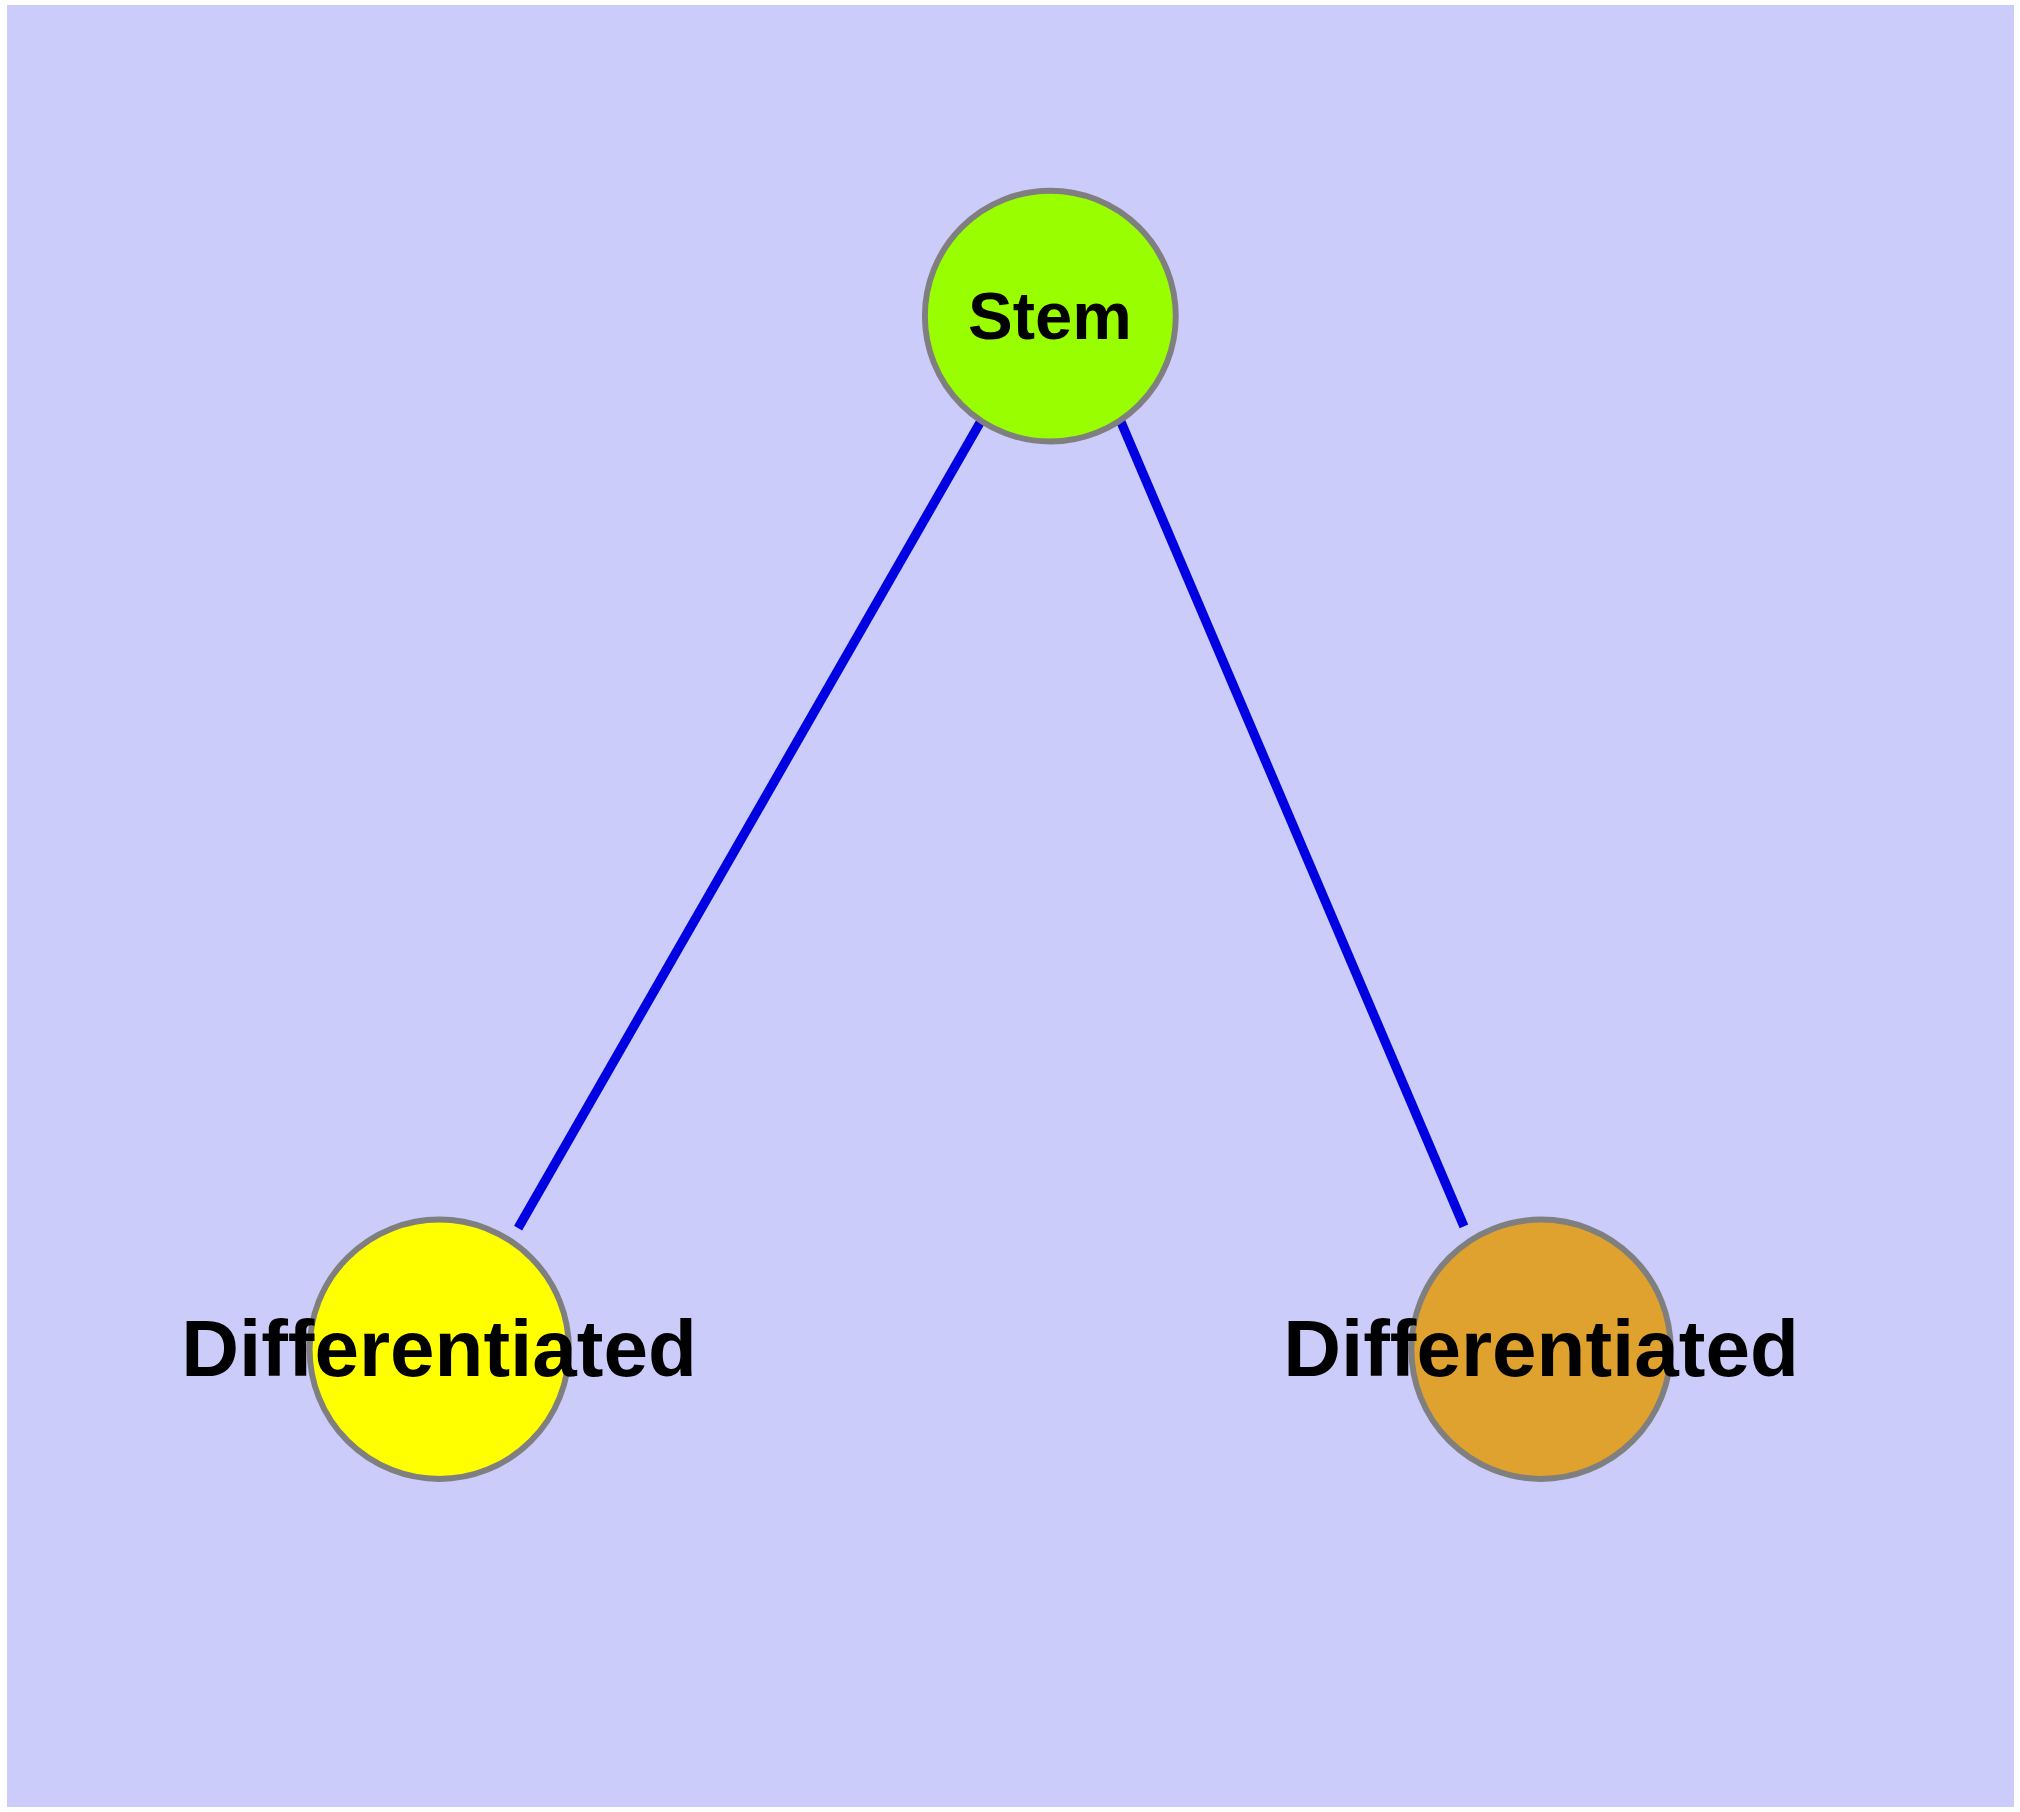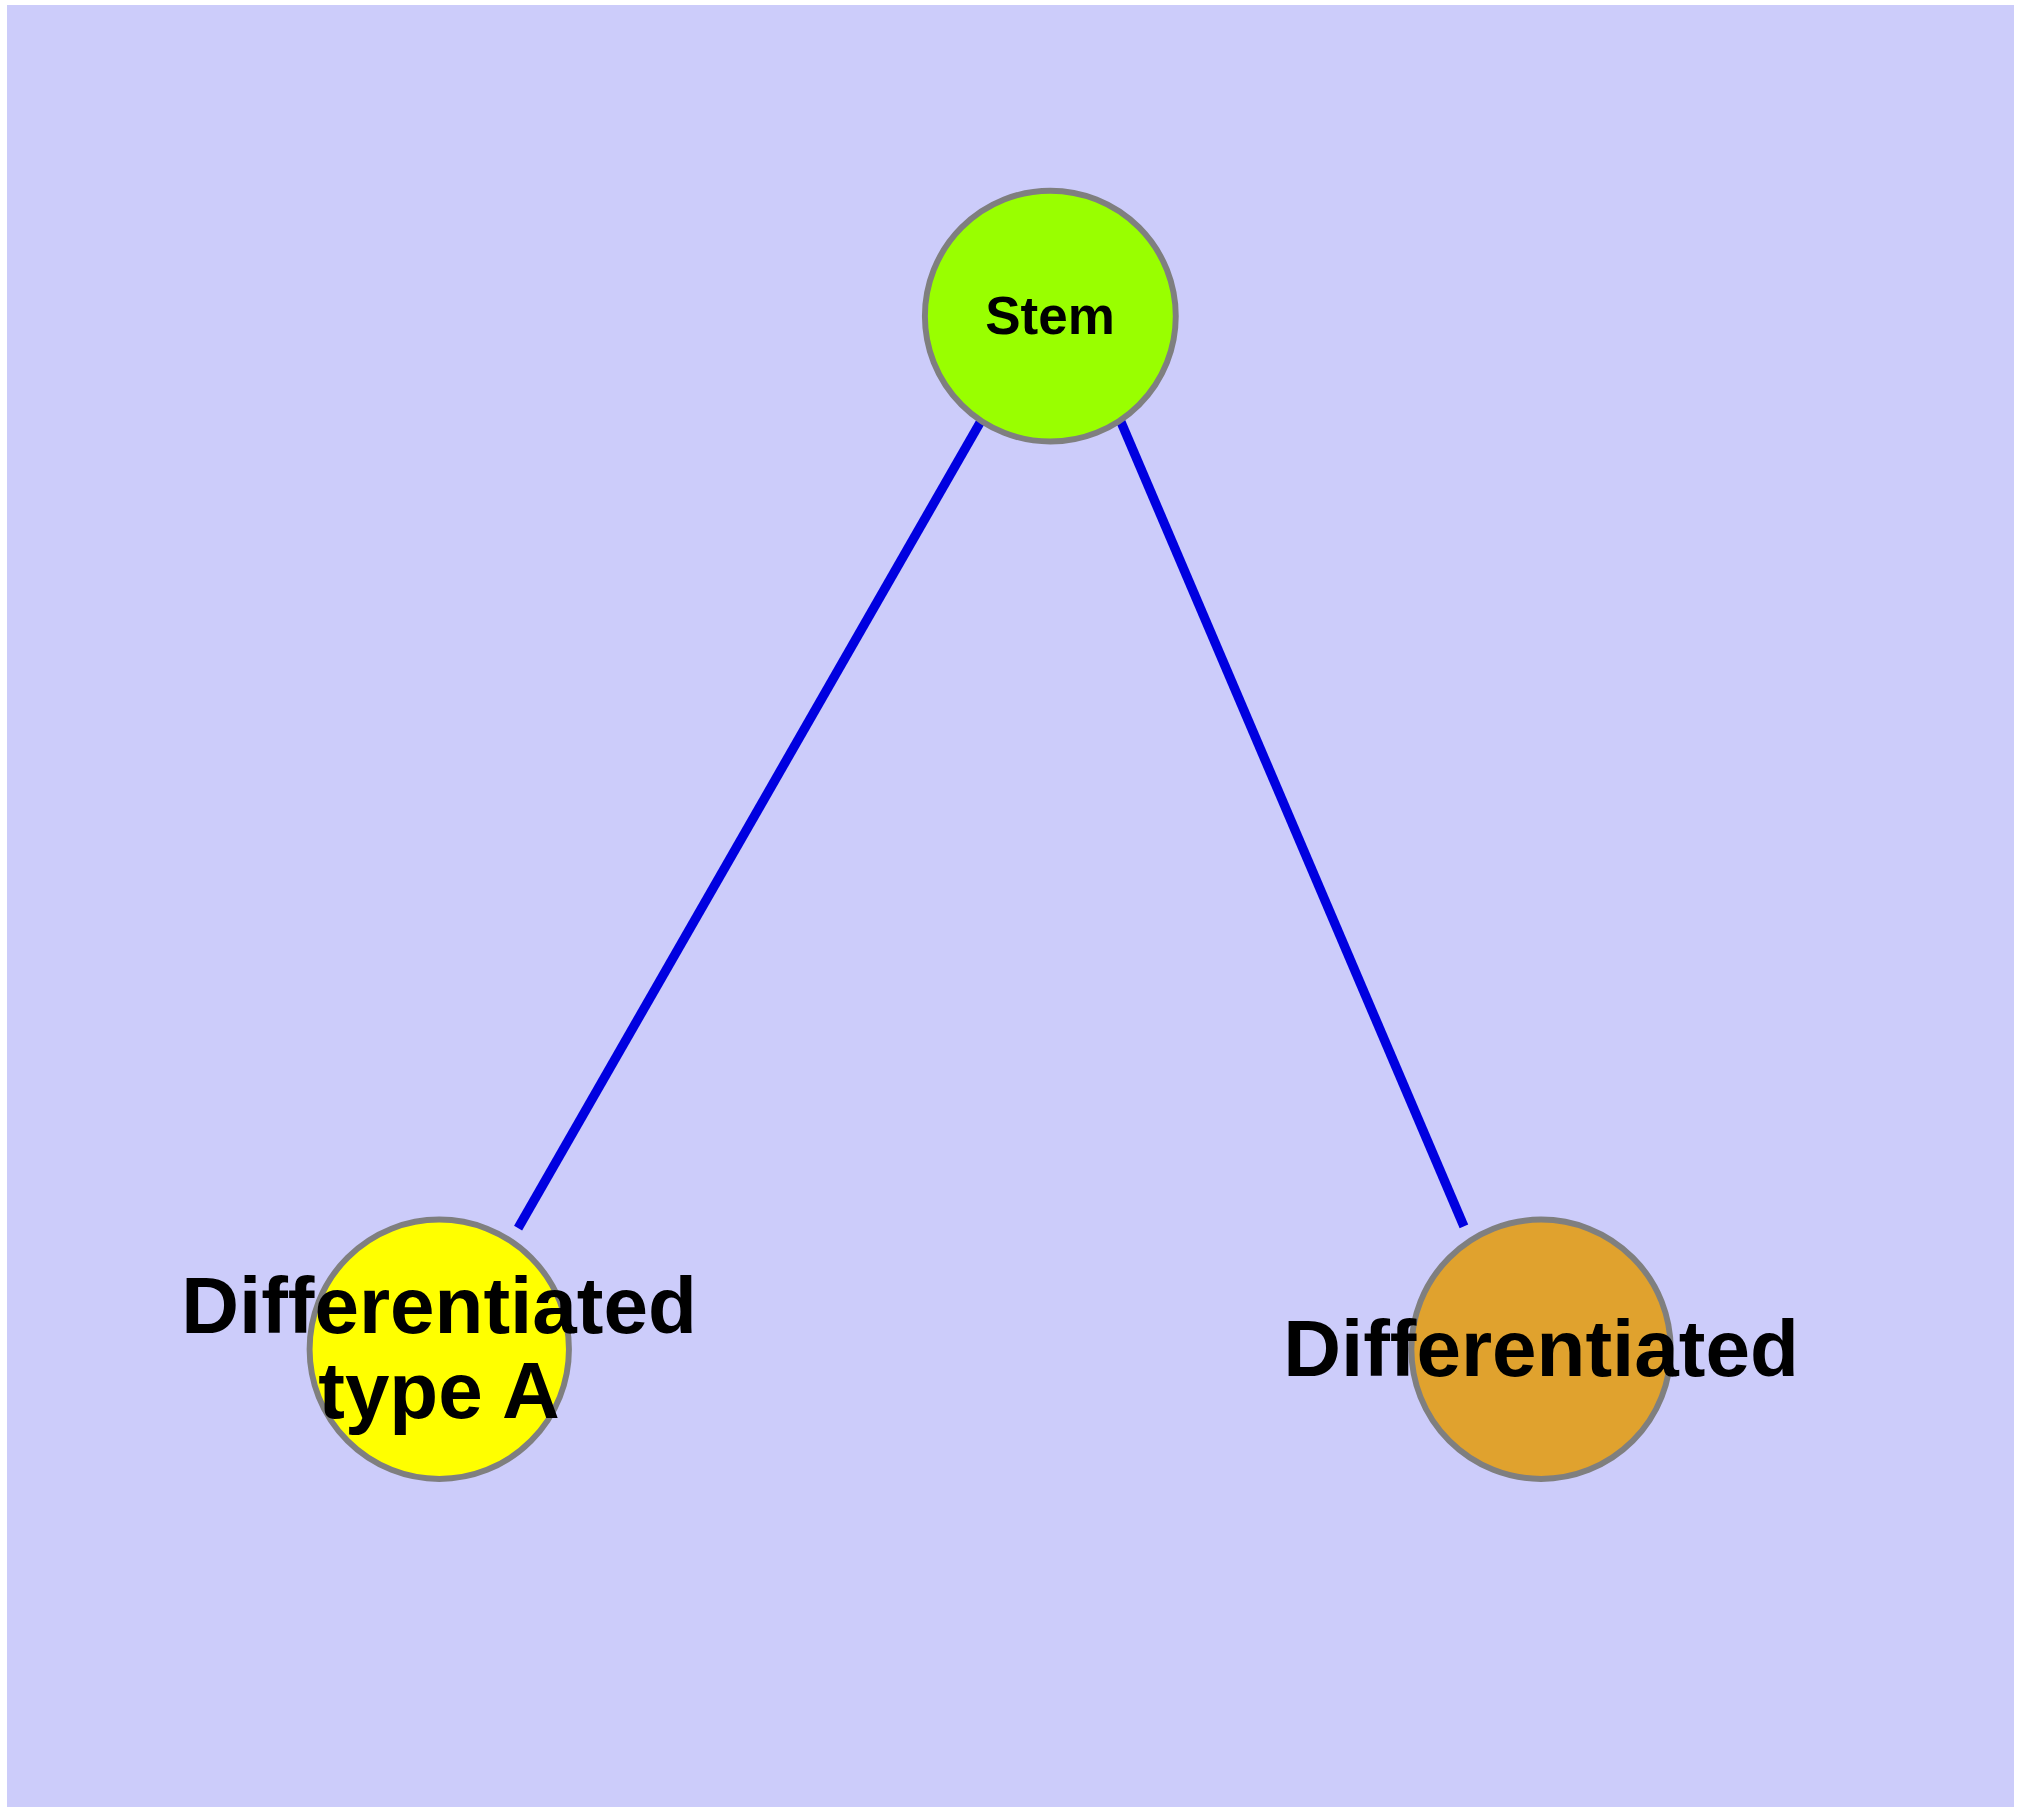--- a/index.html
+++ b/index.html
@@ -36,21 +36,21 @@
     position: absolute;
     text-align: center;
     font-weight: bold;
     color: #000000;
     line-height: 1.06;
     white-space: nowrap;
     pointer-events: none;
     -webkit-font-smoothing: antialiased;
   }
   .label-stem {
-    font-size: 53px;
+    font-size: 67px;
     left: 1050px;
     top: 316px;
     transform: translate(-50%, -50%);
   }
   .label-typea {
     font-size: 80px;
     left: 439px;
     top: 1349px;
     transform: translate(-50%, -50%);
   }
@@ -80,21 +80,20 @@
       <circle id="node-stem" cx="1239" cy="373" r="148" fill="#99ff00" stroke="#7f7f7f" stroke-width="7"></circle>
     </g>
   </svg>
 
   <div class="node-label label-stem">
     <span class="label-line">Stem</span>
   </div>
 
   <div class="node-label label-typea">
     <span class="label-line">Differentiated</span>
-    <span class="label-line">type A</span>
   </div>
 
   <div class="node-label label-typeb">
     <span class="label-line">Differentiated</span>
   </div>
 
 </div>
 
 
 </body></html>

